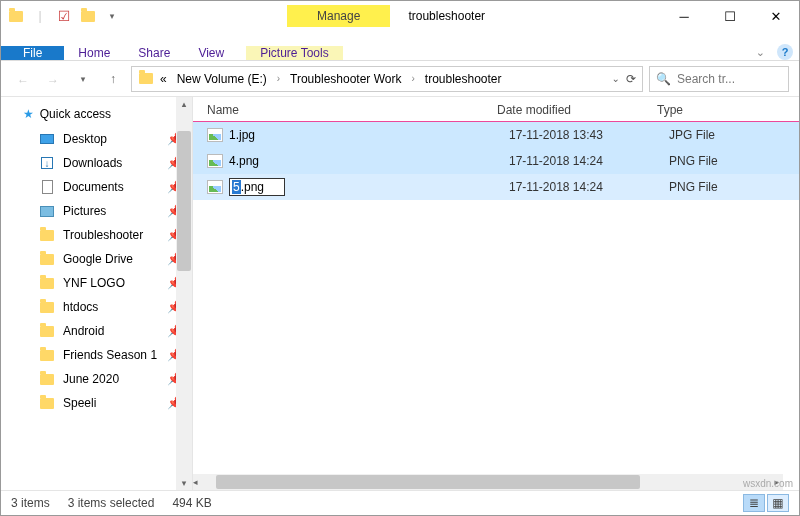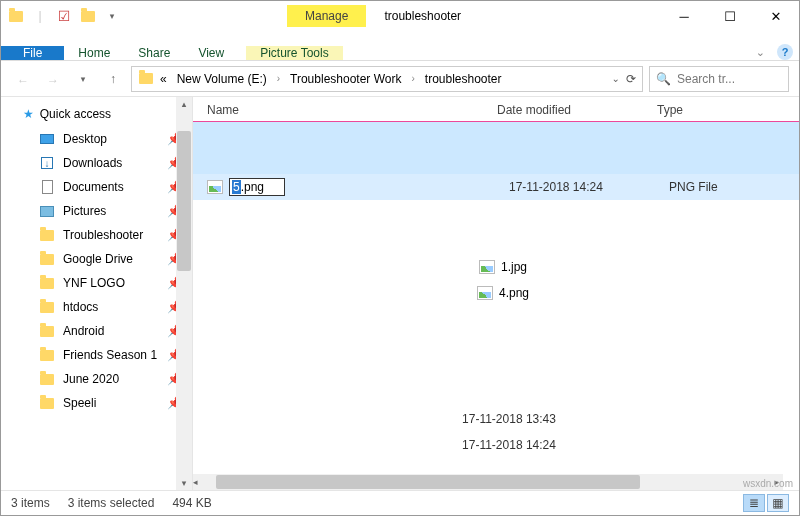--- a/index.html
+++ b/index.html
@@ -2,27 +2,27 @@
 <html><head>
 <meta charset="utf-8">
 <style>
 * { margin: 0; padding: 0; box-sizing: border-box; font-family: "Segoe UI", Tahoma, sans-serif; }
 body { width: 800px; height: 516px; background: #fff; border: 1px solid #999; overflow: hidden; font-size: 12px; position: relative; }
 
 .titlebar { height: 30px; display: flex; align-items: center; background: #fff; }
 .qat { display: flex; align-items: center; gap: 2px; padding: 0 4px; }
 .qat .ic { width: 22px; height: 22px; display: flex; align-items: center; justify-content: center; }
 .title-zone { flex: 1; display: flex; align-items: center; }
-.ctx-tab { background: #fff04d; color: #444; padding: 4px 18px; font-size: 12px; margin-left: 160px; }
+.ctx-tab { background: #fff04d; color: #444; padding: 4px 30px; font-size: 12px; margin-left: 160px; }
 .win-title { margin-left: 18px; font-size: 12px; color: #000; }
 .winbtns { display: flex; }
 .winbtn { width: 46px; height: 30px; display: flex; align-items: center; justify-content: center; font-size: 13px; }
 
 .ribbon { height: 30px; display: flex; align-items: flex-end; border-bottom: 1px solid #ddd; }
-.rtab { padding: 0 14px; display: flex; align-items: center; font-size: 12px; color: #14532d; }
+.rtab { padding: 0 14px; display: flex; align-items: center; font-size: 12px; color: #4c1d95; }
 .rtab.file { background: #1979ca; color: #fff; padding: 0 22px; }
 .rtab.ctx-h { background: #faf6b7; }
 .rib-right { margin-left: auto; display: flex; align-items: center; padding-right: 6px; gap: 12px; }
 .help { color: #1979ca; font-weight: bold; background:#cfe6fb; border-radius:50%; width:16px; height:16px; display:flex; align-items:center; justify-content:center; font-size:11px;}
 
 .addr { height: 36px; display: flex; align-items: center; gap: 6px; padding: 0 10px; border-bottom: 1px solid #e5e5e5; }
 .navbtn { width: 24px; height: 24px; display:flex; align-items:center; justify-content:center; color:#666; }
 .navbtn.disabled { color: #ccc; }
 .pathbox { flex: 1; height: 26px; border: 1px solid #ccc; display: flex; align-items: center; padding: 0 6px; gap: 2px; position:relative;}
 .crumb { padding: 2px 4px; color: #000; }
@@ -44,21 +44,21 @@
 .doc-ico{width:11px;height:14px;background:#fff;border:1px solid #888;}
 .pic-ico{width:14px;height:11px;background:#7bbde2;border:1px solid #4a8fb8;}
 .sb-scroll{position:absolute;right:0;top:0;bottom:0;width:16px;background:#f0f0f0;display:flex;flex-direction:column;align-items:center;}
 .sb-thumb{width:14px;background:#c7c7c7;height:140px;margin-top:20px;border-radius:2px;}
 .sb-arr{font-size:9px;color:#666;padding:2px 0;}
 
 .main { flex:1; position:relative; overflow:hidden;}
 .cols { display:flex; padding: 6px 16px 4px 14px; border-bottom:1px solid #ec4899; color:#444;}
 .col-name{flex:0 0 290px;} .col-date{flex:0 0 160px;} .col-type{flex:0 0 120px;}
 .row { display:flex; align-items:center; height:26px; padding-left:14px; }
-.row.sel { background:#cce8ff;flex-direction:column; }
+.row.sel { background:#cce8ff; }
 .row.edit { background:#d9edff; }
 .row .rn { flex:0 0 290px; display:flex; align-items:center; gap:6px;}
 .row .rd { flex:0 0 160px; color:#333;margin-left:12px;}
 .row .rt { flex:0 0 120px; color:#333;}
 .img-ico{width:16px;height:14px;background:#fff;border:1px solid #bbb;position:relative;}
 .img-ico::after{content:"";position:absolute;bottom:1px;left:1px;right:1px;height:6px;background:linear-gradient(45deg,#6b5 50%,#9cf 50%);}
 .rename-box{border:1px solid #333;padding:0 2px;background:#fff;display:inline-flex;align-items:center;height:18px;width:56px;}
 .rename-sel{background:#2a7ad1;color:#fff;padding:0 1px;}
 .main-scroll{position:absolute;left:0;right:16px;bottom:0;height:16px;background:#f0f0f0;display:flex;align-items:center;}
 .main-thumb{height:14px;width:72%;background:#c7c7c7;margin-left:18px;border-radius:2px;}

